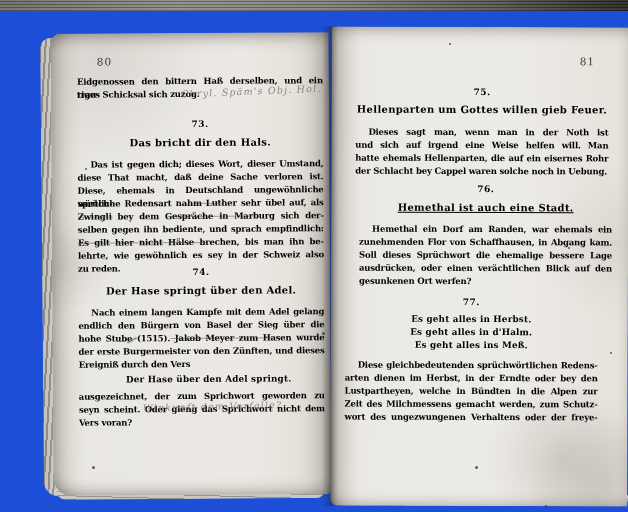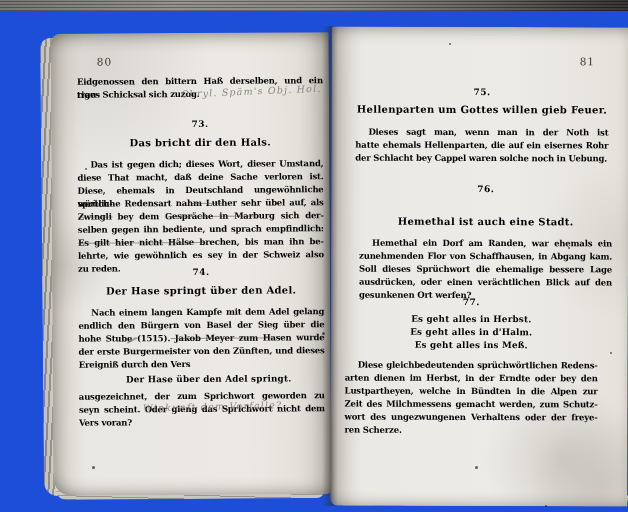--- a/index.html
+++ b/index.html
@@ -156,28 +156,29 @@
   </div>
 
   <div class="page page-right">
     <div class="t pagenum" style="left:248px; top:28px;">81</div>
 
     <div class="block" style="left:14px; top:58px; width:253px;margin-left:10px;">
       <div class="secnum">75.</div>
       <div class="sechead" style="margin-top:3px;">Hellenparten um Gottes willen gieb Feuer.</div>
       <div style="margin-top:9px;">
         <div class="line jl ind">Dieses sagt man, wenn man in der Noth ist</div>
+        <div class="line jl">und sich auf irgend eine Weise helfen will. Man</div>
         <div class="line jl">hatte ehemals Hellenparten, die auf ein eisernes Rohr</div>
         <div class="line ll">der Schlacht bey Cappel waren solche noch in Uebung.</div>
       </div>
     </div>
 
     <div class="block" style="left:28px; top:155px; width:253px;">
       <div class="secnum">76.</div>
-      <div class="sechead" style="margin-top:18px;">Hemethal ist auch eine Stadt.</div>
+      <div class="sechead" style="margin-top:4px;text-decoration:underline;">Hemethal ist auch eine Stadt.</div>
       <div style="margin-top:8px;">
         <div class="line jl ind">Hemethal ein Dorf am Randen, war ehemals ein</div>
         <div class="line jl">zunehmenden Flor von Schaffhausen, in Abgang kam.</div>
         <div class="line jl">Soll dieses Sprüchwort die ehemalige bessere Lage</div>
         <div class="line jl">ausdrücken, oder einen verächtlichen Blick auf den</div>
         <div class="line ll">gesunkenen Ort werfen?</div>
       </div>
     </div>
 
     <div class="block" style="left:14px; top:268px; width:253px;">
@@ -186,21 +187,20 @@
         <div class="verse">Es geht alles in Herbst.</div>
         <div class="verse">Es geht alles in d'Halm.</div>
         <div class="verse">Es geht alles ins Meß.</div>
       </div>
       <div style="margin-top:7px;">
         <div class="line jl ind">Diese gleichbedeutenden sprüchwörtlichen Redens-</div>
         <div class="line jl">arten dienen im Herbst, in der Erndte oder bey den</div>
         <div class="line jl">Lustpartheyen, welche in Bündten in die Alpen zur</div>
         <div class="line jl">Zeit des Milchmessens gemacht werden, zum Schutz-</div>
         <div class="line jl">wort des ungezwungenen Verhaltens oder der freye-</div>
-        <div class="line ll">ren Scherze.</div>
       </div>
     </div>
   </div>
 
   <div class="gutter"></div>
 
   <div class="speck" style="left:92px; top:466px; width:3px; height:3px;"></div>
   <div class="speck" style="left:85px; top:168px; width:2px; height:2px;"></div>
   <div class="speck" style="left:449px; top:43px; width:2px; height:2px;"></div>
   <div class="speck" style="left:568px; top:247px; width:2px; height:2px;"></div>

